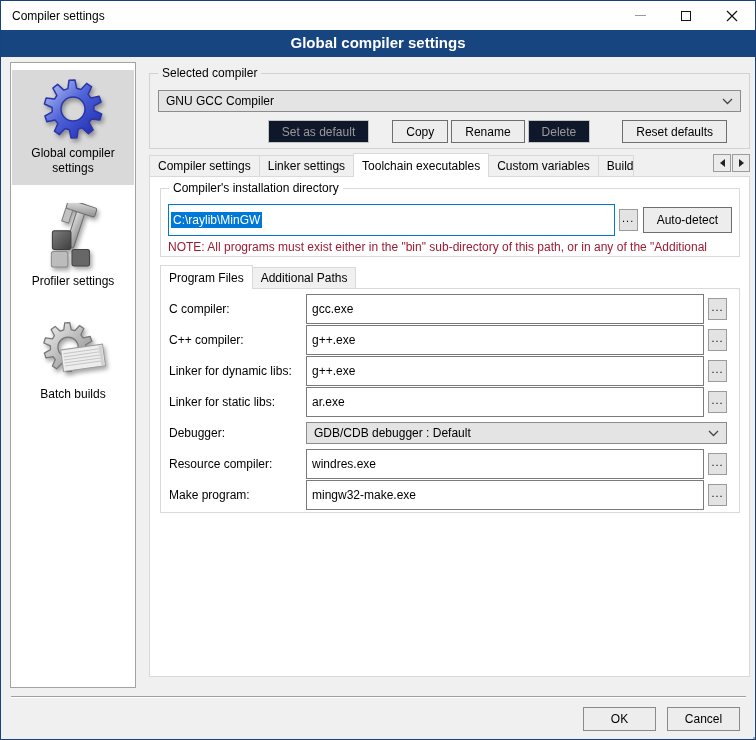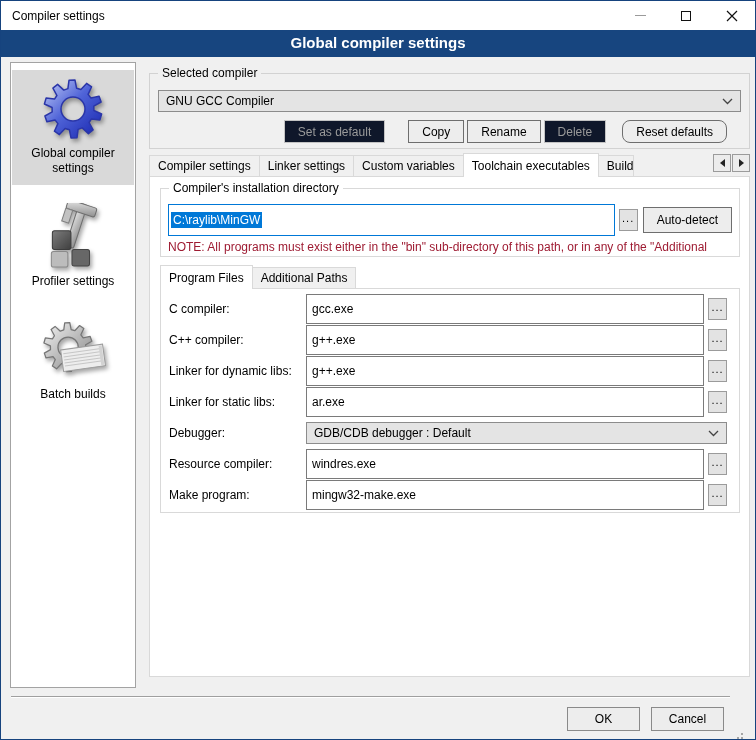--- a/index.html
+++ b/index.html
@@ -37,21 +37,21 @@
   .grp-compiler{margin-top:15px;height:76px;padding:16px 8px 0;}
   .combo{height:22px;border:1px solid #8c8c8c;background:#e4e4e4;display:flex;align-items:center;padding:0 7px;}
   .combo .cval{flex:1;overflow:hidden;white-space:nowrap;}
   .btnrow{display:flex;margin-top:8px;padding-right:14px;justify-content:flex-end;align-items:center;}
   .btn{height:23px;padding:0 13px;background:#ededed;border:1px solid #6e6e6e;
        font-family:"Liberation Sans",sans-serif;font-size:12px;display:flex;align-items:center;justify-content:center;}
   .btn.disabled{background:#0f172a;border-color:#c3c3c3;color:#9a9a9a;}
   .btn.gap-r{margin-right:20px;}
   .btn.gap-l{margin-left:16px;}
   .btn + .btn{margin-left:3px;}
-  .btn.gap-l{margin-left:16px;border-radius:8px;}
+  .btn.gap-l{margin-left:32px;}
 
   
   .nb{margin-top:3px;}
   .nb-strip{display:flex;align-items:flex-end;height:24px;position:relative;}
   .ntab{height:21px;line-height:20px;padding:0 8px;background:#f0f0f0;border:1px solid #d9d9d9;border-bottom:none;
         margin-right:-1px;white-space:nowrap;position:relative;z-index:1;}
   .ntab.sel{height:24px;line-height:24px;background:#fff;z-index:3;margin-bottom:-1px;}
   .ntab.trunc{width:36px;overflow:hidden;padding-right:0;}
   .nb-panel{position:relative;background:#fff;border:1px solid #d9d9d9;z-index:2;}
   .main-panel{height:501px;}
@@ -76,21 +76,21 @@
   .sub-panel{height:225px;padding:9px 12px 0 8px;}
   .frow{display:flex;align-items:center;height:22px;margin-bottom:9px;}
   .flabel{width:137px;flex:none;}
   .farea{flex:1;display:flex;align-items:center;}
   .tb{flex:1;height:30px;border:1px solid #7a7a7a;background:#fff;padding:0 5px;
       font-family:"Liberation Sans",sans-serif;font-size:12px;outline:none;min-width:0;}
   .farea .browse{height:22px;}
   .combo.dbg{flex:1;}
 
   
-  .footer{position:absolute;left:0;right:16px;bottom:0;height:43px;background:#f0f0f0;}
+  .footer{position:absolute;left:0;right:0;bottom:0;height:43px;background:#f0f0f0;}
   .divider{position:absolute;top:0;left:10px;right:9px;border-top:1px solid #9f9f9f;border-bottom:1px solid #fff;}
   .footer-btns{display:flex;justify-content:flex-end;padding:11px 15px 0 0;}
   .footer-btns .btn{width:73px;height:24px;border-color:#8a8a8a;}
   .footer-btns .btn + .btn{margin-left:11px;}
   .grip{position:absolute;right:4px;bottom:4px;width:2px;height:2px;background:transparent;
     box-shadow:8px 8px #a5a5a5,8px 4px #a5a5a5,8px 0 #a5a5a5,4px 8px #a5a5a5,4px 4px #a5a5a5,0 8px #a5a5a5;}
 </style>
 </head>
 <body>
 
@@ -194,22 +194,22 @@
         <div class="btn">Rename</div>
         <div class="btn disabled">Delete</div>
         <div class="btn gap-l">Reset defaults</div>
       </div>
     </div>
 
     <div class="nb">
       <div class="nb-strip">
         <div class="ntab">Compiler settings</div>
         <div class="ntab">Linker settings</div>
+        <div class="ntab sel">Toolchain executables</div>
         <div class="ntab">Custom variables</div>
-        <div class="ntab sel">Toolchain executables</div>
         <div class="ntab trunc">Build</div>
         <div class="scrollers">
           <div class="scr-btn">
               <span class="tri-l"></span>
             </div>
           <div class="scr-btn">
               <span class="tri-r"></span>
             </div>
         </div>
       </div>

